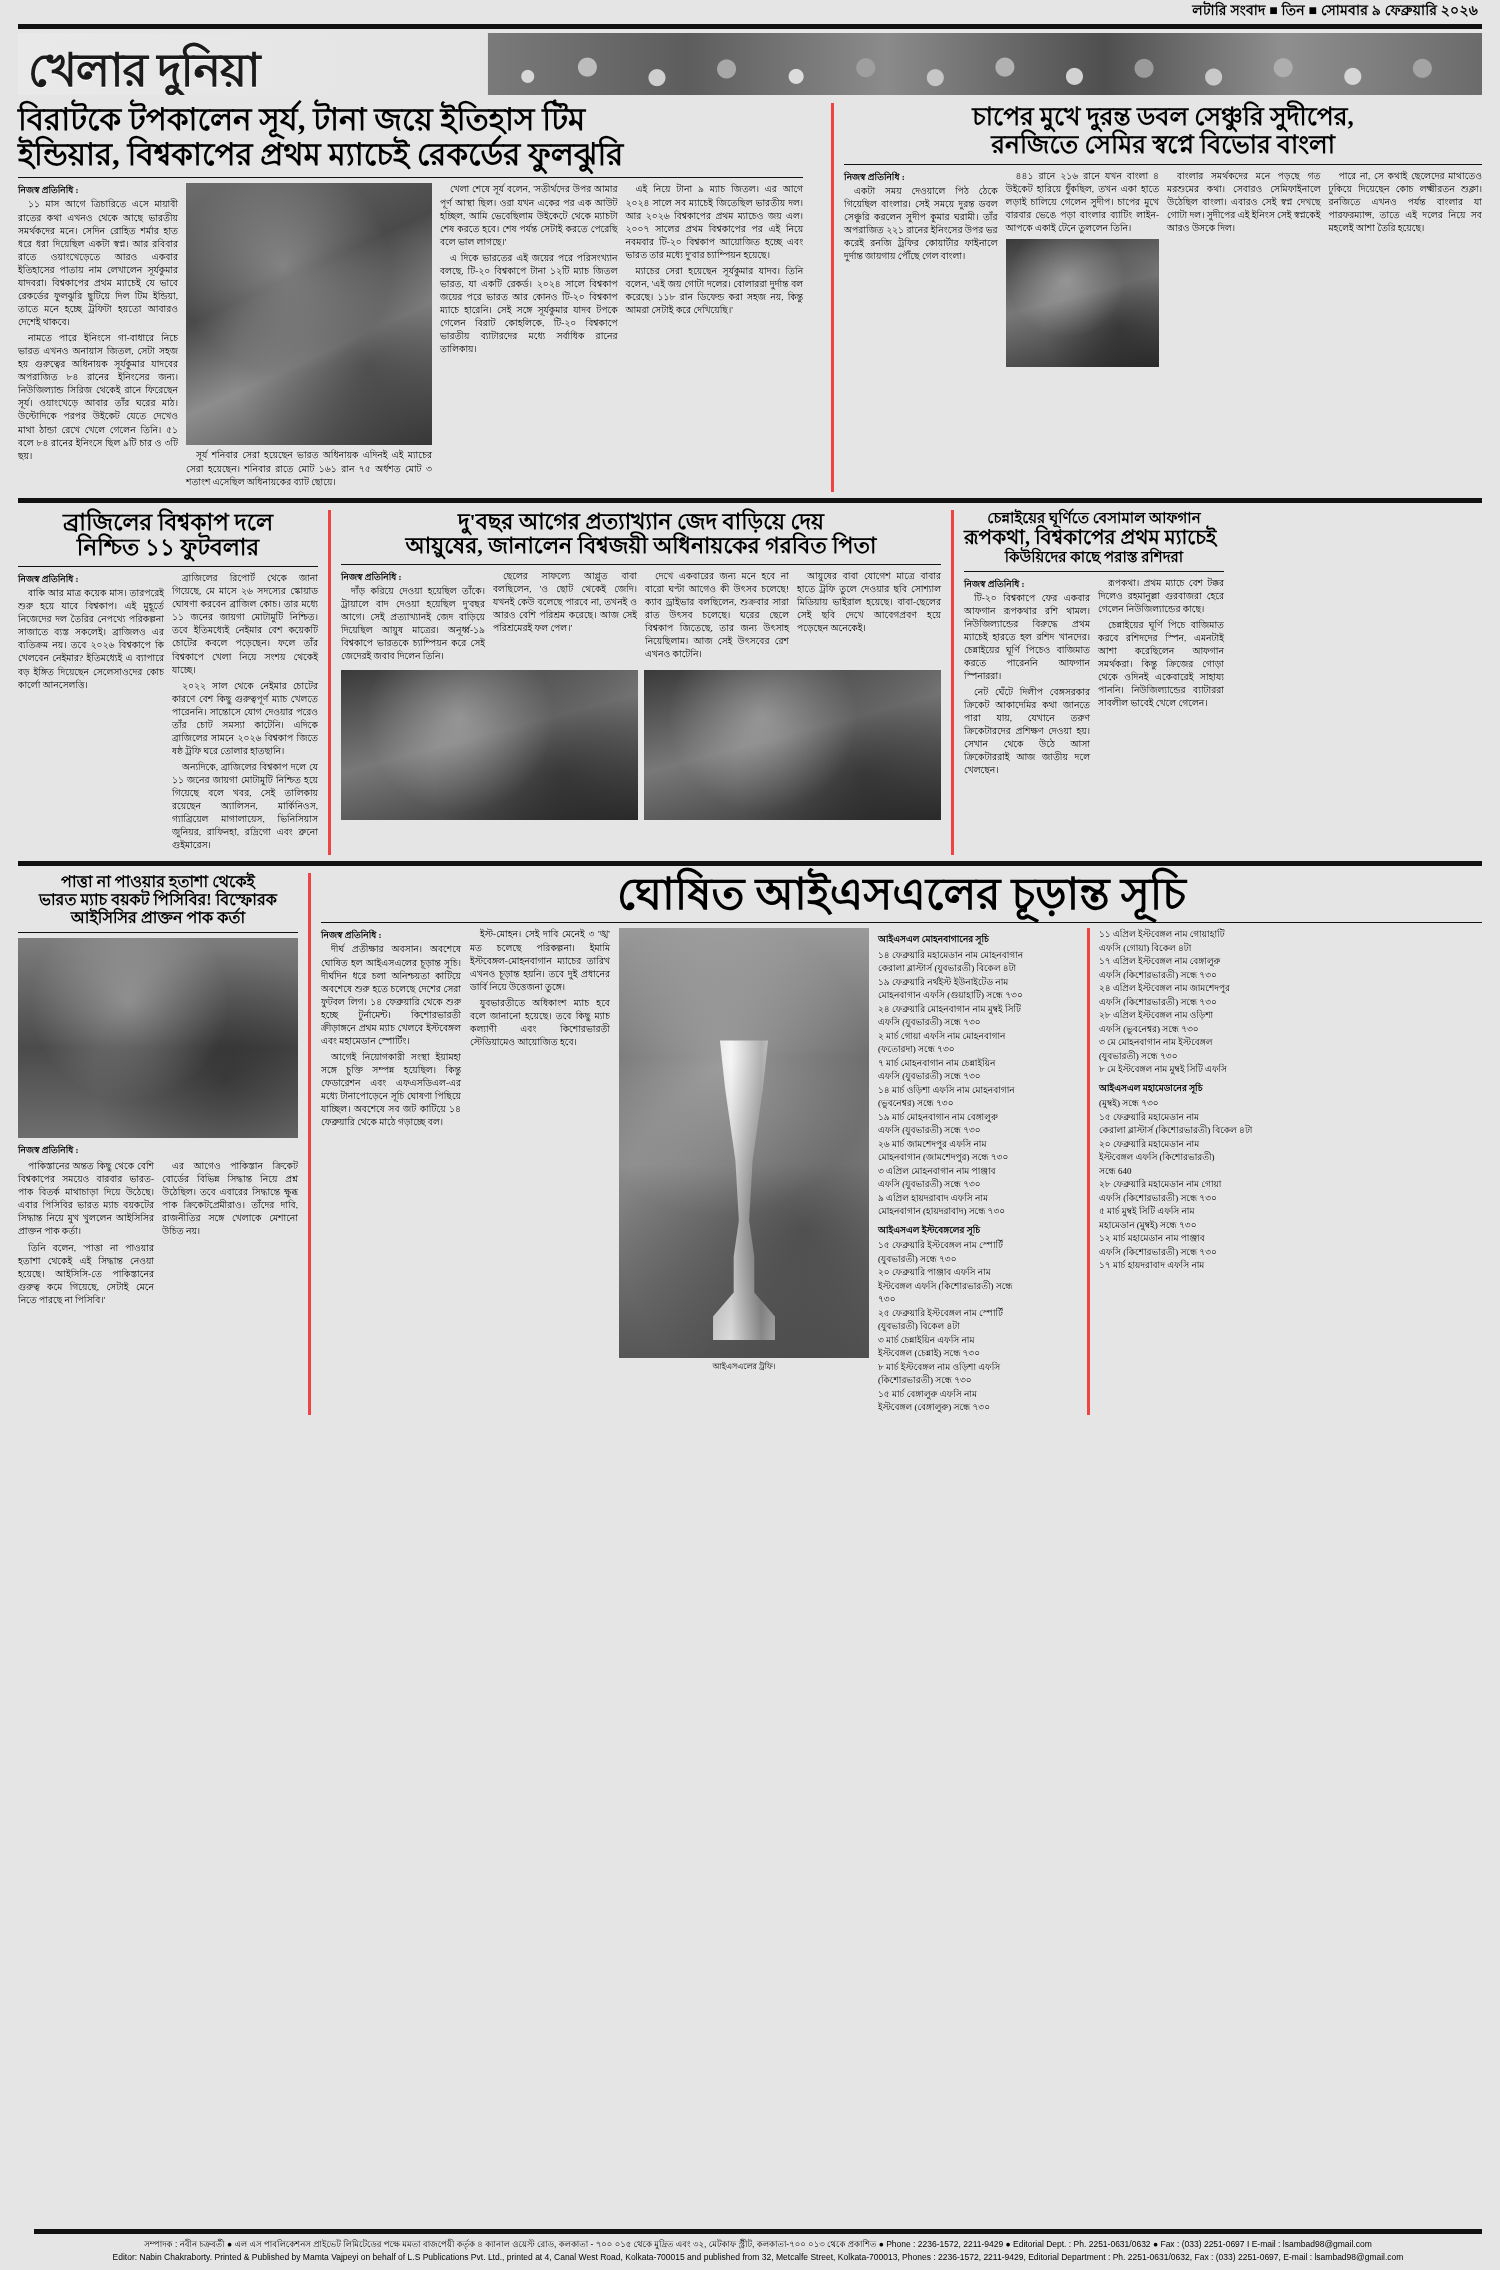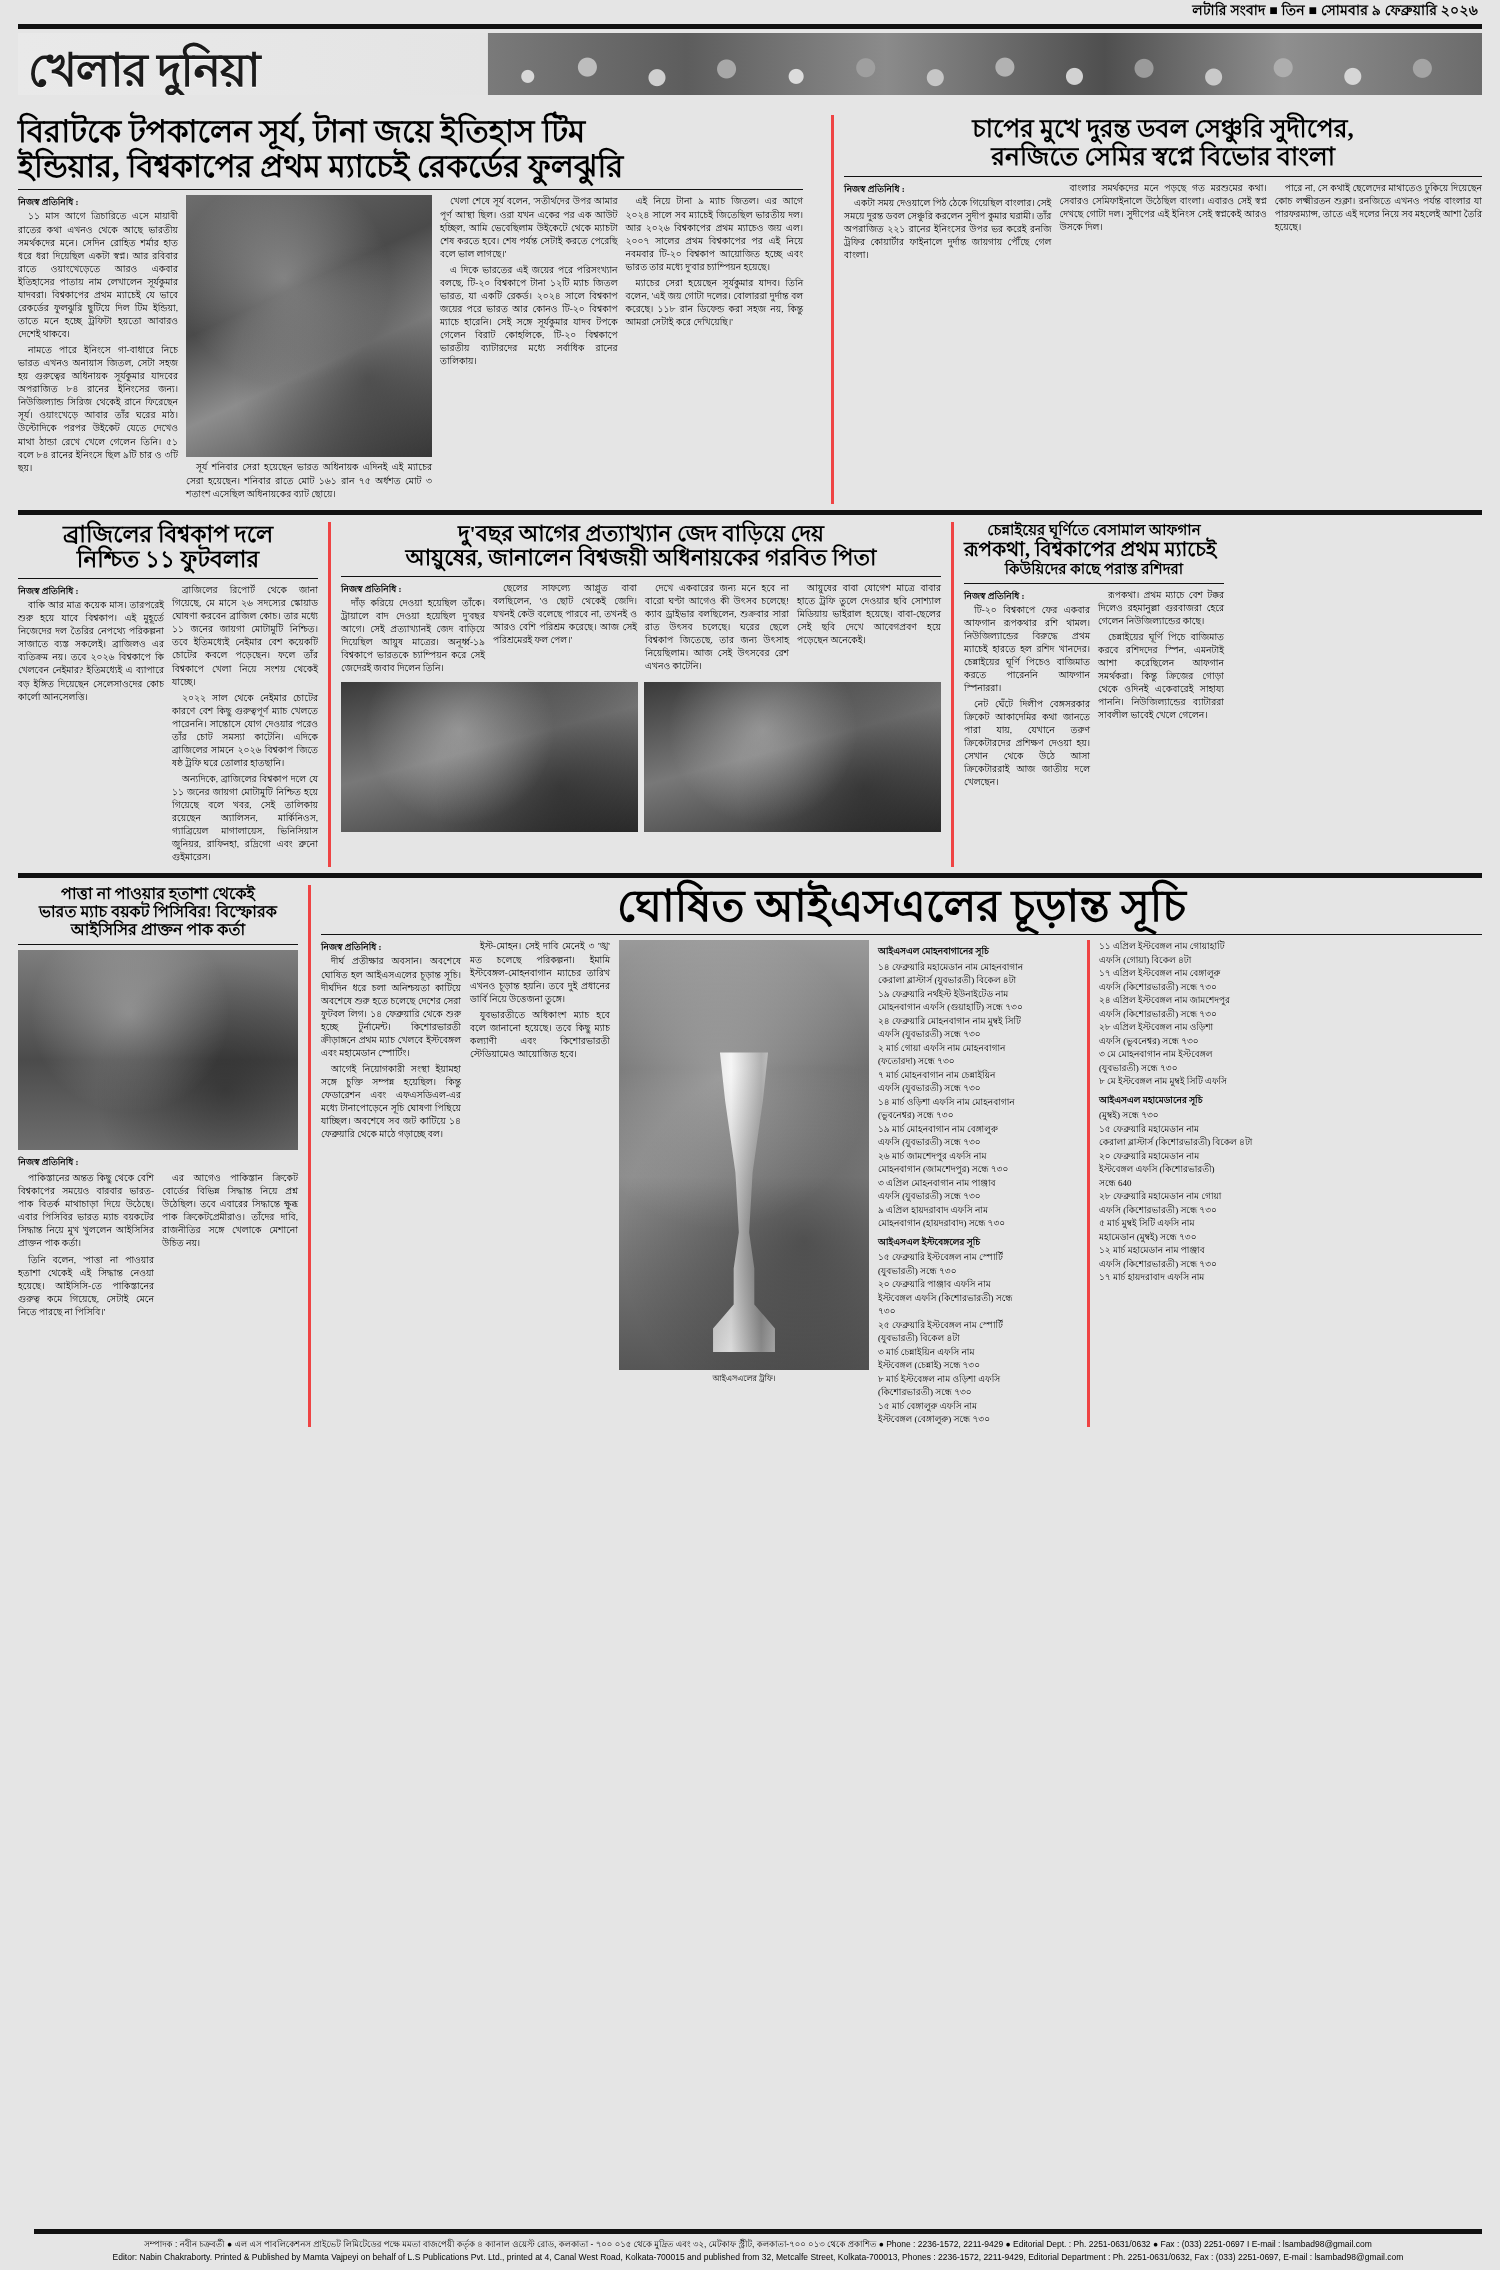--- a/index.html
+++ b/index.html
@@ -88,21 +88,21 @@
   <div class="toprail">
     <div class="dateline">লটারি সংবাদ ■ তিন ■ সোমবার ৯ ফেব্রুয়ারি ২০২৬</div>
   </div>
   <div class="rule-thick"></div>
 
   <div class="masthead">
     <div class="logo">খেলার দুনিয়া</div>
     <div class="crowd"></div>
   </div>
 
-  <div class="sec1" style="margin-top:20px;gap:28px;">
+  <div class="sec1" style="margin-top:8px;gap:28px;">
 
     <div class="col-left">
       <div class="hl h1a">বিরাটকে টপকালেন সূর্য, টানা জয়ে ইতিহাস টিম</div>
       <div class="hl h1a">ইন্ডিয়ার, বিশ্বকাপের প্রথম ম্যাচেই রেকর্ডের ফুলঝুরি</div>
       <div class="hairline"></div>
 
       <div class="cols3">
         <div class="c" style="width:160px;flex:0 0 160px;">
           <div class="byline">নিজস্ব প্রতিনিধি :</div>
           <div class="body">
@@ -138,20 +138,26 @@
       <div class="hl h1b" style="text-align:center;">চাপের মুখে দুরন্ত ডবল সেঞ্চুরি সুদীপের,</div>
       <div class="hl h1b" style="text-align:center;">রনজিতে সেমির স্বপ্নে বিভোর বাংলা</div>
       <div class="hairline"></div>
 
       <div class="cols3">
         <div class="c">
           <div class="byline">নিজস্ব প্রতিনিধি :</div>
           <div class="body">
             <p>একটা সময় দেওয়ালে পিঠ ঠেকে গিয়েছিল বাংলার। সেই সময়ে দুরন্ত ডবল সেঞ্চুরি করলেন সুদীপ কুমার ঘরামী। তাঁর অপরাজিত ২২১ রানের ইনিংসের উপর ভর করেই রনজি ট্রফির কোয়ার্টার ফাইনালে দুর্দান্ত জায়গায় পৌঁছে গেল বাংলা।</p>
           </div>
+        </div>
+        <div class="c">
+          <div class="body">
+            <p>৪৪১ রানে ২১৬ রানে যখন বাংলা ৪ উইকেট হারিয়ে ধুঁকছিল, তখন একা হাতে লড়াই চালিয়ে গেলেন সুদীপ। চাপের মুখে বারবার ভেঙে পড়া বাংলার ব্যাটিং লাইন-আপকে একাই টেনে তুললেন তিনি।</p>
+          </div>
+          <div class="ph ph-portrait" style="height:128px;margin-top:4px;"></div>
         </div>
         <div class="c">
           <div class="body">
             <p>বাংলার সমর্থকদের মনে পড়ছে গত মরশুমের কথা। সেবারও সেমিফাইনালে উঠেছিল বাংলা। এবারও সেই স্বপ্ন দেখছে গোটা দল। সুদীপের এই ইনিংস সেই স্বপ্নকেই আরও উসকে দিল।</p>
           </div>
         </div>
         <div class="c">
           <div class="body">
             <p>পারে না, সে কথাই ছেলেদের মাথাতেও ঢুকিয়ে দিয়েছেন কোচ লক্ষ্মীরতন শুক্লা। রনজিতে এখনও পর্যন্ত বাংলার যা পারফরম্যান্স, তাতে এই দলের নিয়ে সব মহলেই আশা তৈরি হয়েছে।</p>
           </div>

